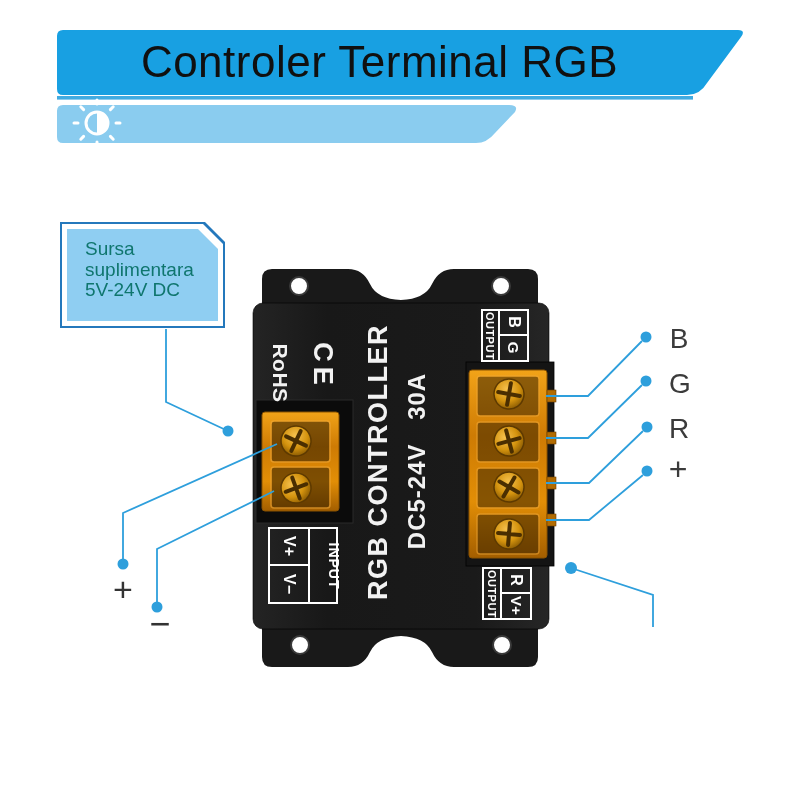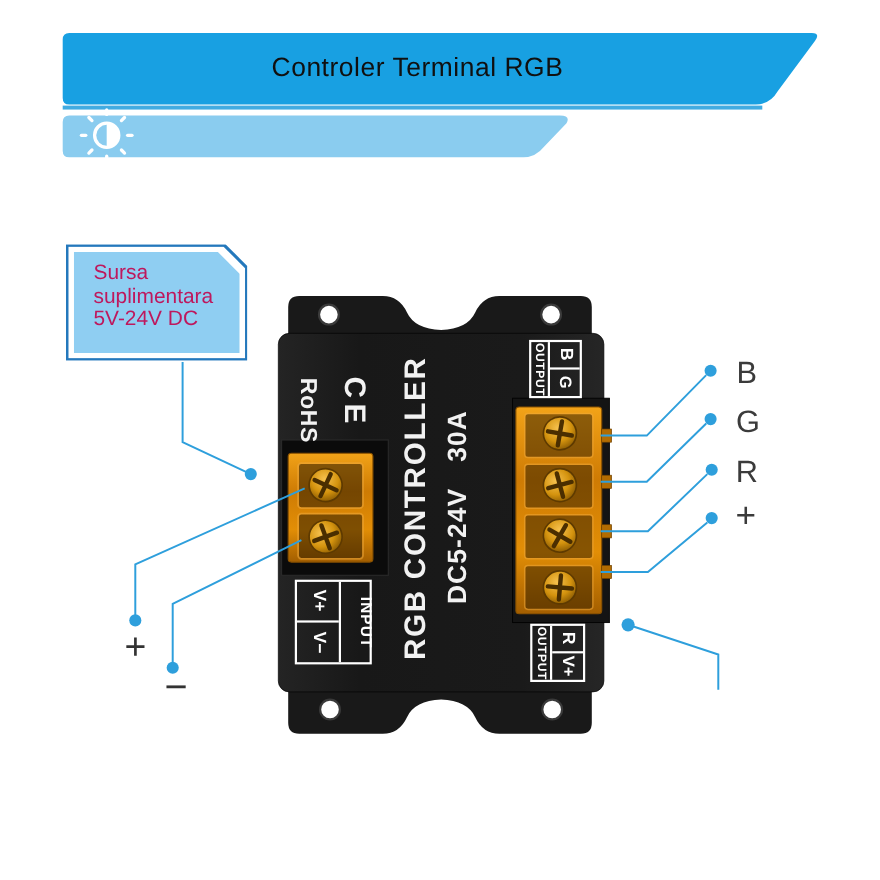--- a/index.html
+++ b/index.html
@@ -3,21 +3,21 @@
 <meta charset="utf-8">
 <style>
   html,body{margin:0;padding:0;background:#fff;}
   #stage{position:relative;width:800px;height:800px;background:#ffffff;overflow:hidden;
          font-family:"Liberation Sans",sans-serif;}
   svg{position:absolute;left:0;top:0;}
   .abs{position:absolute;}
 
   
   .hdr-title{left:57px;top:31px;width:645px;height:62px;display:flex;align-items:center;
-             justify-content:center;font-size:24px;color:#101010;letter-spacing:0.5px;}
+             justify-content:center;font-size:44px;color:#101010;letter-spacing:0.5px;}
 
   
   .devtxt{position:absolute;color:#f2f2f2;font-weight:bold;white-space:nowrap;}
   .rohs  {left:280px;top:373px;transform:translate(-50%,-50%) rotate(90deg);font-size:21px;letter-spacing:0.5px;}
   .cemark{left:322px;top:366px;transform:translate(-50%,-50%) rotate(90deg);font-size:27px;letter-spacing:5px;}
   .dname {left:378px;top:462px;transform:translate(-50%,-50%) rotate(-90deg);font-size:27px;letter-spacing:1.5px;}
   .dspec {left:417px;top:461px;transform:translate(-50%,-50%) rotate(-90deg);font-size:24px;letter-spacing:1px;word-spacing:16px;}
 
   
   .lbl{position:absolute;display:grid;border:2px solid #fff;box-sizing:border-box;color:#fff;font-weight:bold;}
@@ -43,21 +43,21 @@
   
   .co{position:absolute;}
   .co>div{position:absolute;}
   .chTR{clip-path:polygon(0 0,calc(100% - 20px) 0,100% 20px,100% 100%,0 100%);}
   .chTL{clip-path:polygon(20px 0,100% 0,100% 100%,0 100%,0 20px);}
   .co-border{inset:0;background:#2478BC;}
   .co-white{inset:2px;background:#ffffff;}
   .co-fill{inset:7px;background:#8FCEF2;}
   .co-sursa{left:60px;top:222px;width:165px;height:106px;}
   .co-led  {left:572px;top:628px;width:174px;height:108px;}
-  .co-text{font-size:19px;line-height:20.5px;color:#be185d;white-space:nowrap;}
+  .co-text{font-size:19px;line-height:20.5px;color:#0f766e;white-space:nowrap;}
   .co-sursa .co-text{left:25px;top:17px;}
   .co-led   .co-text{left:27px;top:34px;}
 </style>
 </head>
 <body>
 
 <div id="stage">
 
   <svg width="800" height="800">
     <path d="M 63,30 H 738 Q 746,30 741,37 L 707,83 Q 700,95 687,95 H 63 Q 57,95 57,89 V 36 Q 57,30 63,30 Z" fill="#18A0E2"></path>

